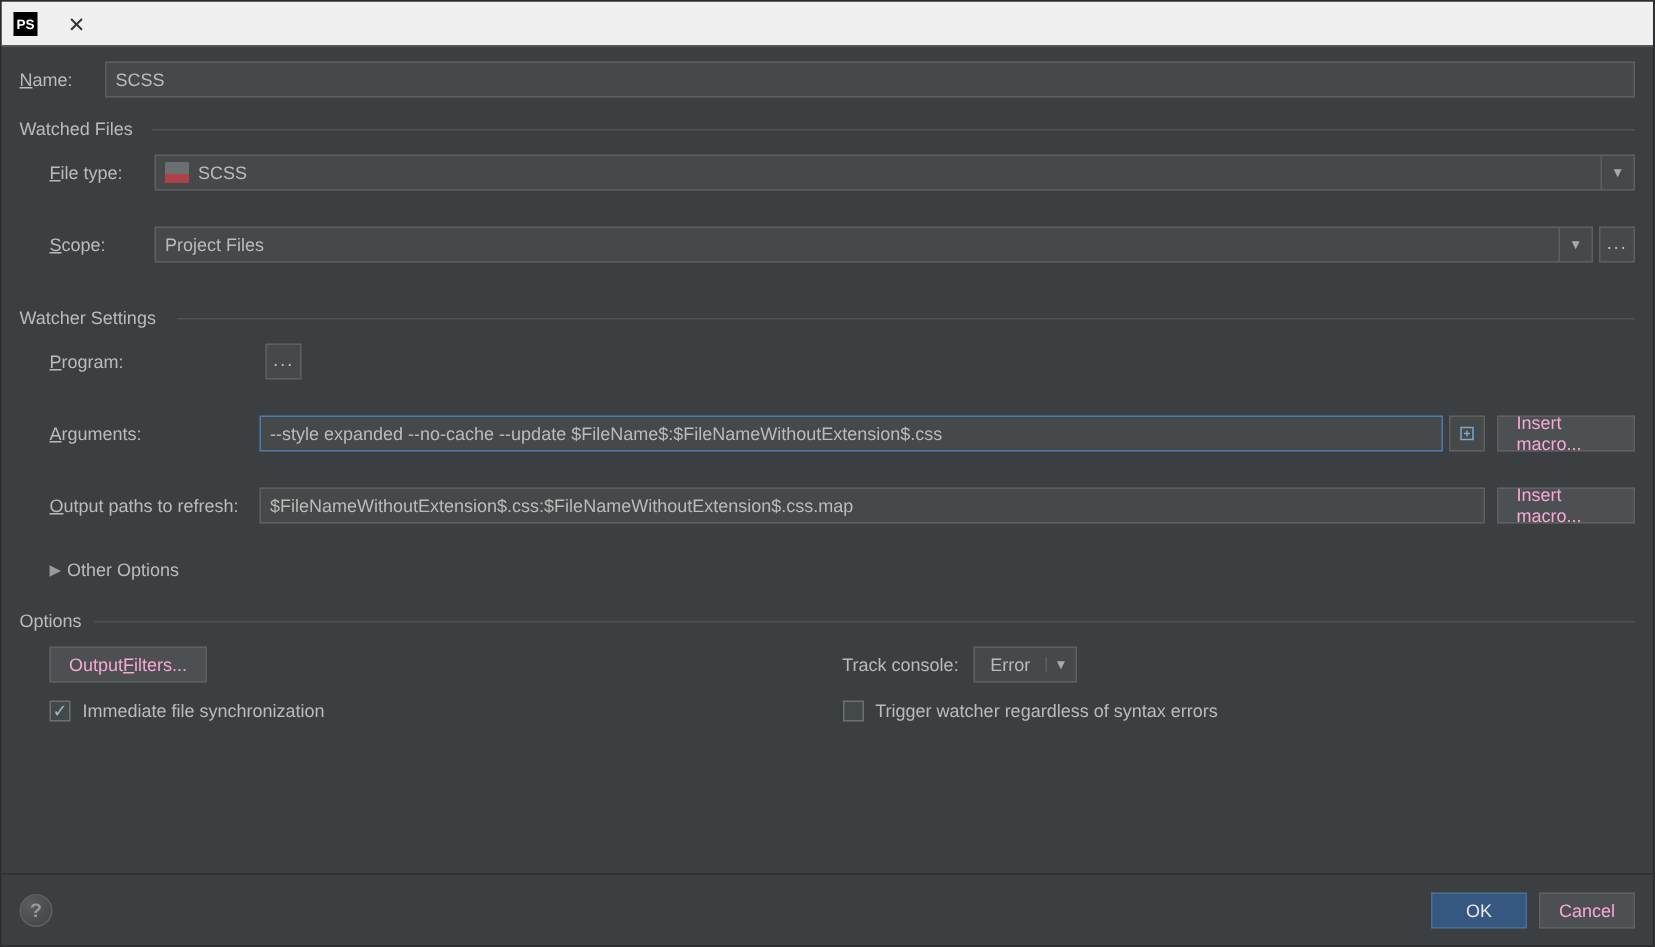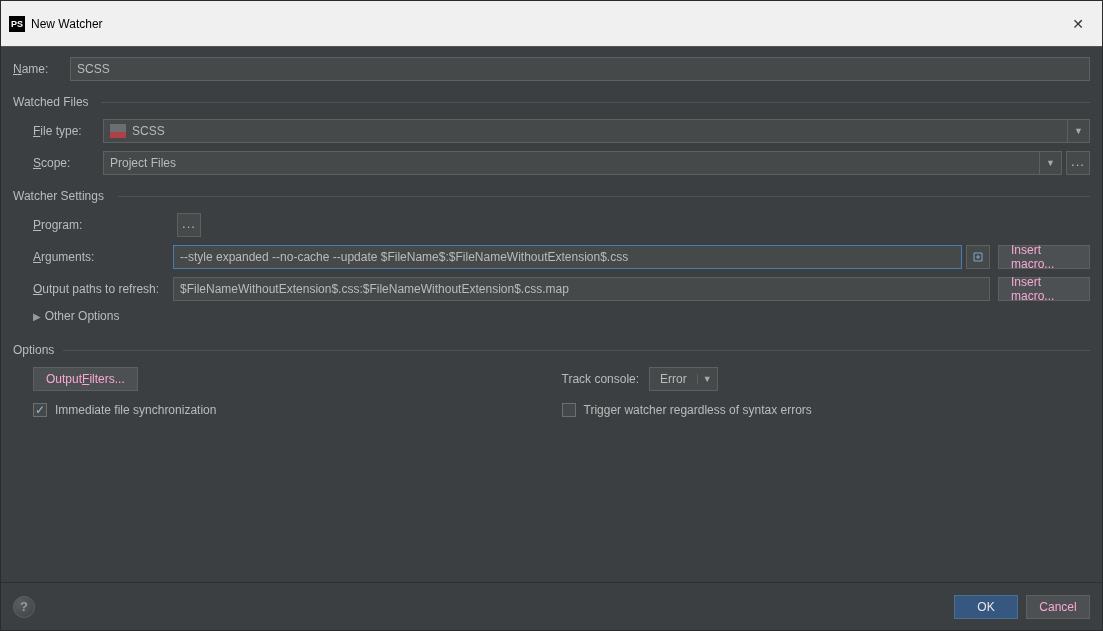--- a/index.html
+++ b/index.html
@@ -9,21 +9,21 @@
     background: #3c3f41;
     color: #bbbbbb;
     width: 1103px;
     height: 631px;
     overflow: hidden;
     border: 1px solid #2b2b2b;
     display: flex;
     flex-direction: column;
   }
   .titlebar {
-    height: 46px;
+    height: 30px;
     background: #f0f0f0;
     color: #000;
     display: flex;
     align-items: center;
     padding: 0 4px 0 8px;
     border-bottom: 1px solid #555;
   }
   .titlebar .icon {
     width: 16px; height: 16px;
     background: #000;
@@ -70,21 +70,21 @@
     content:"";
     position:absolute;
     left: 88px;
     right: 0;
     top: 50%;
     border-top:1px solid #4f5254;
   }
   .section-header.short::after { left: 105px; }
   .section-header.opts::after { left: 50px; }
   .indent { padding-left: 20px; }
-  .field-row { display:flex; align-items:center; margin-bottom:8px; gap:0; }
+  .field-row { display:flex; align-items:center; margin-bottom:24px; gap:0; }
   .field-label { width: 62px; }
   .field-label-wide { width: 140px; }
   .combo {
     flex:1;
     display:flex;
     align-items:center;
     height:24px;
     background:#45494a;
     border:1px solid #5e6060;
     color:#bbb;
@@ -177,21 +177,20 @@
   .expand-icon {
     width:16px; height:16px; display:flex; align-items:center; justify-content:center;
     color:#8ab4d8;
   }
 </style>
 </head>
 <body>
 
 <div class="titlebar">
   <div class="icon">PS</div>
-  <div class="title">New Watcher</div>
   <div class="close">✕</div>
 </div>
 
 <div class="content">
 
   <div class="row">
     <label><span class="u">N</span>ame:</label>
     <div style="width:12px"></div>
     <input class="text-input" type="text" value="SCSS" style="">
   </div>

